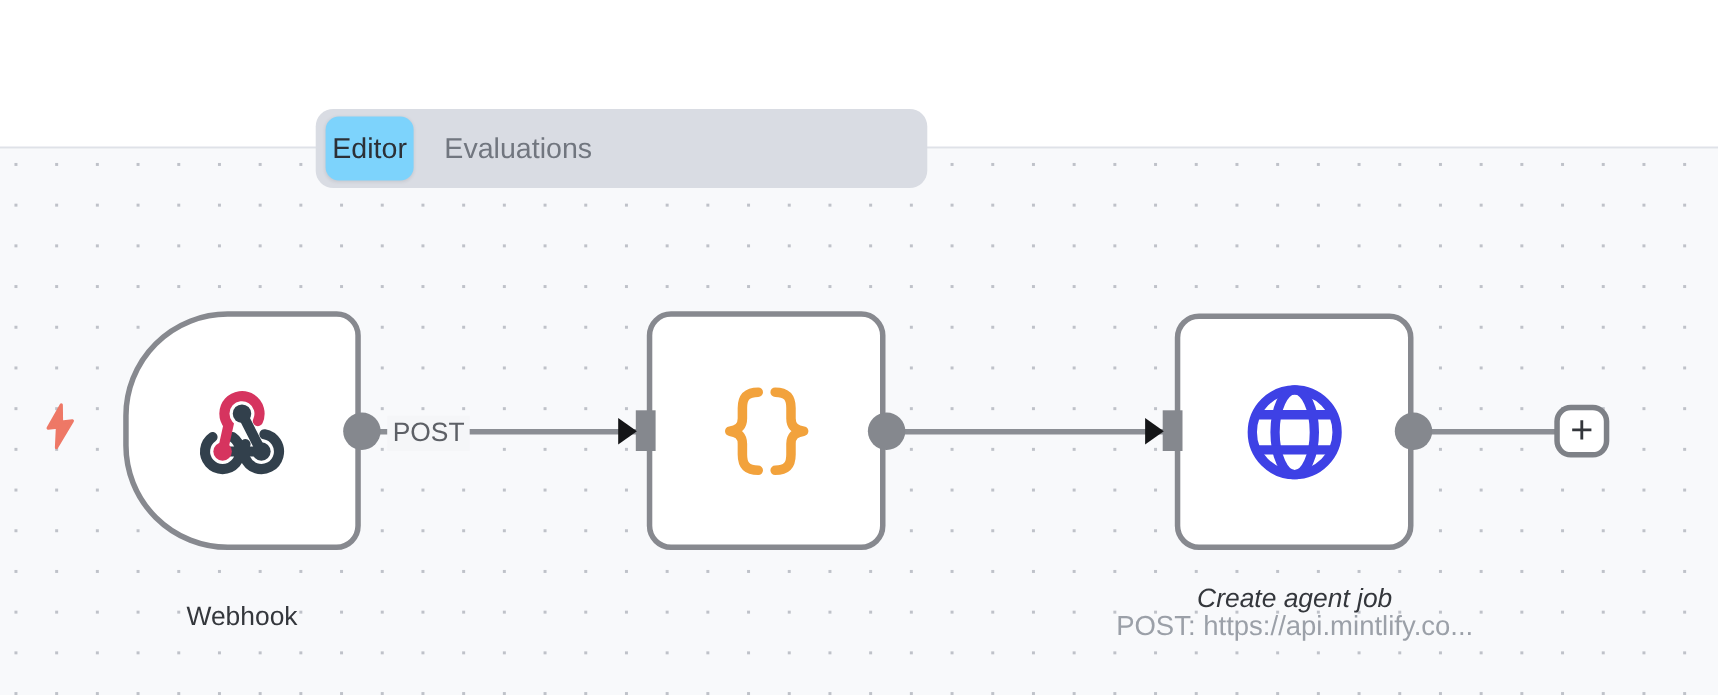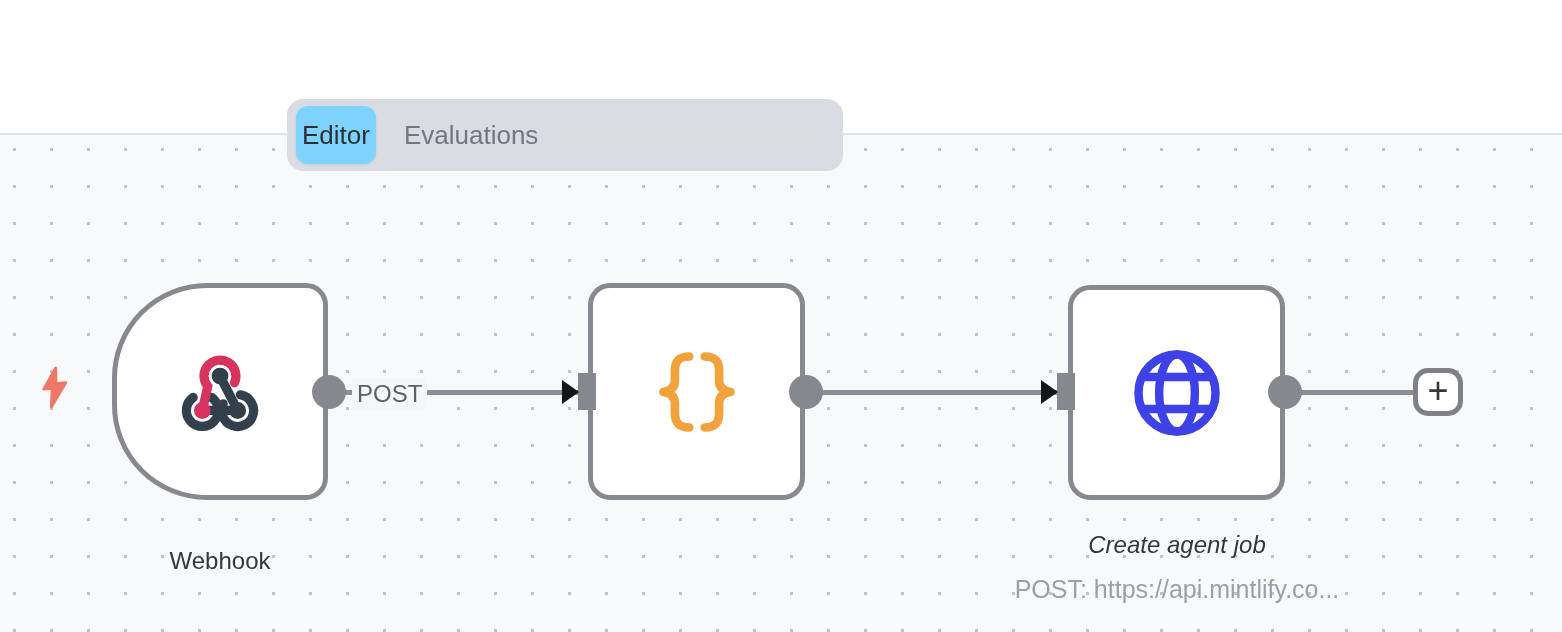--- a/index.html
+++ b/index.html
@@ -126,18 +126,18 @@
           <circle cx="50" cy="50" r="41"></circle>
           <ellipse cx="50" cy="50" rx="19" ry="41"></ellipse>
           <path d="M 13.5 33 L 86.5 33"></path>
           <path d="M 13.5 67 L 86.5 67"></path>
         </g>
       </svg>
     </div>
     <div class="in-rect" style="left:1057px;top:238px;"></div>
     <div class="out-dot" style="left:1268px;top:240px;"></div>
     <div class="node-label" style="left:977px;top:368px;font-style:italic;">Create agent job</div>
-    <div class="node-sublabel" style="left:927px;top:440px;">POST: https://api.mintlify.co...</div>
+    <div class="node-sublabel" style="left:927px;top:420px;">POST: https://api.mintlify.co...</div>
 
     <div class="plus-btn">+</div>
 
   </div>
 </div>
 
 </body></html>

